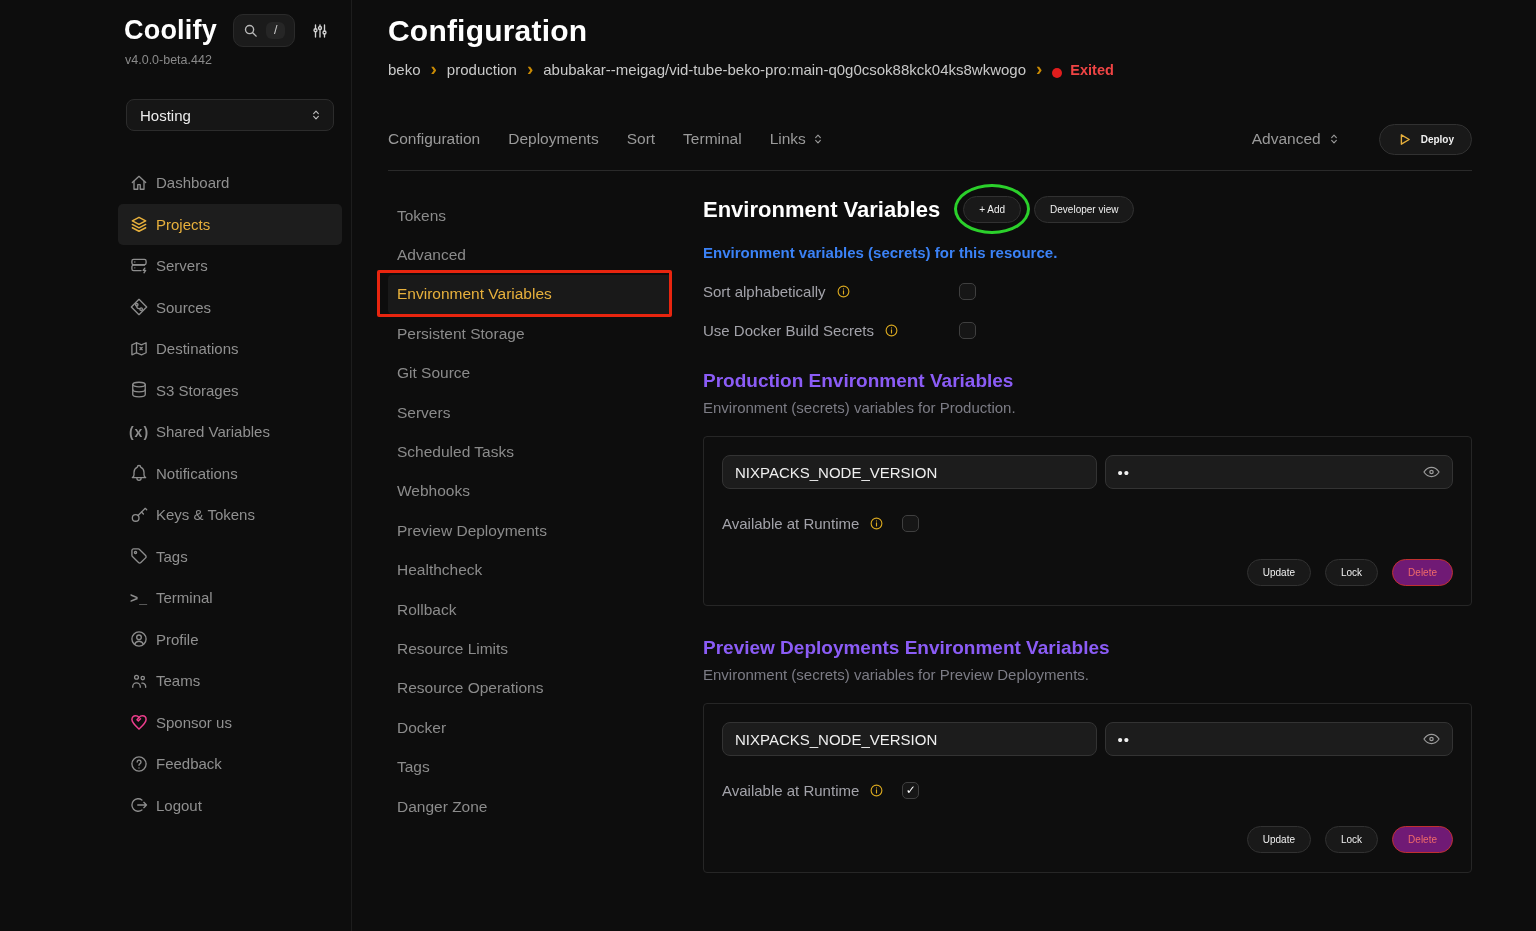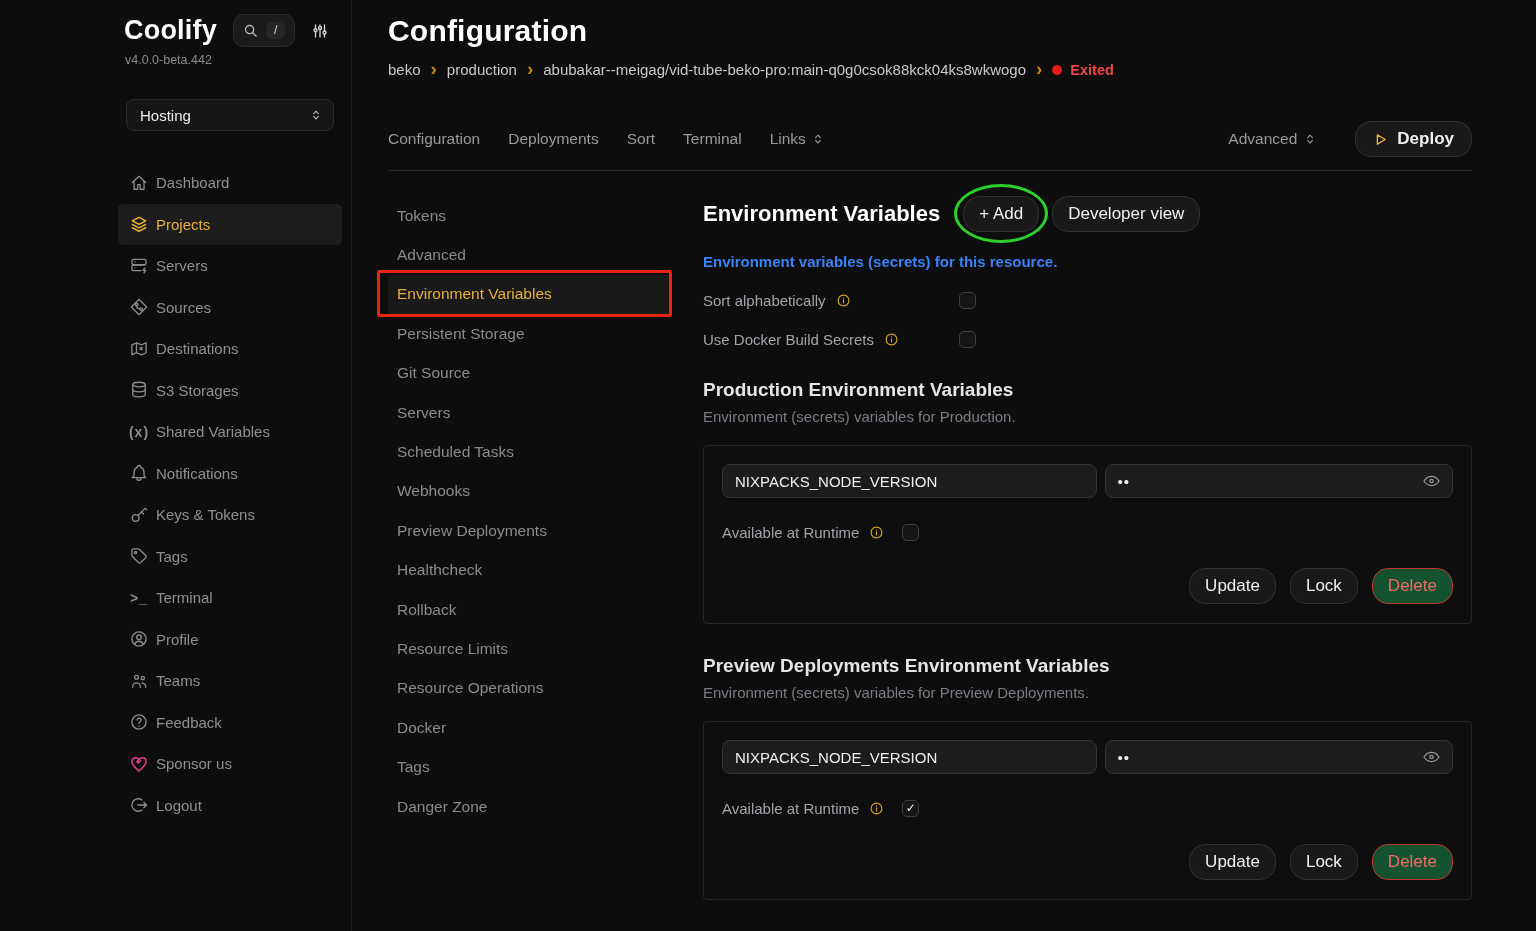--- a/index.html
+++ b/index.html
@@ -53,36 +53,36 @@
   .nav-item .txt-ic { font-size:14px; font-weight:700; letter-spacing:1px; }
   .nav-spacer { flex:1; }
   .nav-item.sponsor .ic { color:#ec3e8c; }
 
   
   .main { flex:1; padding:14px 64px 0 36px; display:flex; flex-direction:column; }
   .page-title { font-size:30px; font-weight:700; color:#fff; letter-spacing:.2px; }
   .breadcrumb { display:flex; align-items:center; gap:10px; margin-top:13px; font-size:15px; color:#c9c9c9; }
   .breadcrumb .sep { color:#c98a04; font-size:19px; font-weight:700; line-height:1; margin-top:-2px; }
   .crumb { cursor:pointer; }
-  .status { display:flex; align-items:center; gap:8px; }
+  .status { display:flex; align-items:flex-end; gap:8px; }
   .status .dot { width:10px; height:10px; border-radius:50%; background:#e11d1d; }
   .status .txt { color:#ef4444; font-weight:700; font-size:14.5px; }
 
   .tabbar {
     margin-top:30px; height:63px; border-bottom:1px solid #2a2a2a;
     display:flex; align-items:center;
   }
   .tabs { display:flex; align-items:center; gap:28px; }
   .tab { color:#9a9a9a; cursor:pointer; background:none; border:none; font-size:15.5px; font-family:inherit; display:flex; align-items:center; gap:5px; }
   .tab .chev { color:#9a9a9a; }
   .tabbar-right { margin-left:auto; display:flex; align-items:center; gap:38px; }
   .advanced { display:flex; align-items:center; gap:6px; color:#9a9a9a; cursor:pointer; font-size:15.5px; }
   .btn {
     background:#191919; border:1px solid #313131; border-radius:16px;
-    color:#f0f0f0; font-size:17px; font-family:inherit;
+    color:#f0f0f0; font-size:10px; font-family:inherit;
     padding:7px 15px; cursor:pointer; display:inline-flex; align-items:center; gap:9px;
   }
   .btn.deploy { font-weight:600; padding:7px 17px; }
 
   
   .content { display:flex; gap:31px; padding-top:25px; flex:1; }
 
   .subnav { width:284px; min-width:284px; position:relative; display:flex; flex-direction:column; }
   .subnav-item {
     height:39.4px; display:flex; align-items:center; padding-left:9px;
@@ -108,21 +108,21 @@
   .toggle-row { display:grid; grid-template-columns:256px auto; align-items:center; margin-top:21px; height:18px; }
   .toggle-label { display:flex; align-items:center; gap:10px; color:#a3a3aa; font-size:15px; }
   .info-ic { color:#d9a81f; }
   .checkbox {
     width:17px; height:17px; border-radius:5px;
     background:#161616; border:1px solid #3f3f3f; cursor:pointer;
     display:flex; align-items:center; justify-content:center;
   }
   .checkbox.checked::after { content:"✓"; color:#fff; font-size:12px; font-weight:700; line-height:1; }
 
-  .section-title { font-size:19px; font-weight:700; color:#e5e5e5; margin-top:31px; }
+  .section-title { font-size:19px; font-weight:700; color:#8b5cf6; margin-top:31px; }
   .section-desc { color:#7c7c85; margin-top:7px; font-size:15px; }
 
   .env-card {
     margin-top:20px; border:1px solid #262626; border-radius:4px;
     padding:18px 18px 19px; background:#0e0e0e;
   }
   .inputs-row { display:flex; gap:8px; }
   .text-input {
     flex:1; height:34px; background:#1c1c1c; border:1px solid #333333;
     border-radius:8px; color:#efefef; font-size:15px; font-family:inherit;
@@ -130,21 +130,21 @@
   }
   .pw-wrap { flex:1; position:relative; display:flex; }
   .pw-wrap .text-input { letter-spacing:1px; font-size:15px; padding-right:40px; }
   .eye-btn {
     position:absolute; right:10px; top:50%; transform:translateY(-50%);
     background:none; border:none; color:#9a9a9a; cursor:pointer; padding:2px;
   }
   .runtime-row { display:flex; align-items:center; gap:18px; margin-top:25px; height:18px; }
   .runtime-row .toggle-label { gap:10px; }
   .card-actions { display:flex; justify-content:flex-end; gap:14px; margin-top:27px; }
-  .btn.danger { background:#14532d; border-color:#c03030; color:#f06a6a; }
+  .btn.danger { background:#701a75; border-color:#c03030; color:#f06a6a; }
 </style>
 </head>
 <body>
 
 <aside class="sidebar">
   <div class="logo-row">
     <div class="logo">Coolify</div>
     <button class="search-btn">
       <span>
         <svg width="15" height="15" viewBox="0 0 24 24" fill="none" stroke="currentColor" stroke-width="2.2" stroke-linecap="round">
@@ -295,38 +295,38 @@
             <path d="M4.5 19.5v-.8a4.5 4.5 0 019 0v.8"></path>
             <circle cx="16.5" cy="8.5" r="2"></circle>
             <path d="M15.5 14.6a4 4 0 014.5 4v.9"></path>
           </svg>
         </span>
       <span>Teams</span>
     </button>
 
     <div class="nav-spacer"></div>
 
+    <button class="nav-item sponsor">
+      <span class="ic">
+          <svg width="20" height="20" viewBox="0 0 24 24" fill="none" stroke="currentColor" stroke-width="1.8" stroke-linecap="round" stroke-linejoin="round">
+            <path d="M12 20.5C7.2 16.2 3.5 13 3.5 9.1 3.5 6.4 5.4 4.5 7.9 4.5c1.6 0 3 .7 4.1 2.1C13.1 5.2 14.5 4.5 16.1 4.5c2.5 0 4.4 1.9 4.4 4.6 0 3.9-3.7 7.1-8.5 11.4z"></path>
+            <path d="M12 6.6L9.6 9.2l1.6 1.6 2.6-2.6"></path>
+          </svg>
+        </span>
+      <span>Sponsor us</span>
+    </button>
     <button class="nav-item">
       <span class="ic">
           <svg width="20" height="20" viewBox="0 0 24 24" fill="none" stroke="currentColor" stroke-width="1.6" stroke-linecap="round" stroke-linejoin="round">
             <circle cx="12" cy="12" r="8.5"></circle>
             <path d="M9.8 9.6a2.3 2.3 0 113.6 1.9c-.9.6-1.4 1.1-1.4 2"></path>
             <path d="M12 16.8h.01"></path>
           </svg>
         </span>
       <span>Feedback</span>
-    </button>
-    <button class="nav-item sponsor">
-      <span class="ic">
-          <svg width="20" height="20" viewBox="0 0 24 24" fill="none" stroke="currentColor" stroke-width="1.8" stroke-linecap="round" stroke-linejoin="round">
-            <path d="M12 20.5C7.2 16.2 3.5 13 3.5 9.1 3.5 6.4 5.4 4.5 7.9 4.5c1.6 0 3 .7 4.1 2.1C13.1 5.2 14.5 4.5 16.1 4.5c2.5 0 4.4 1.9 4.4 4.6 0 3.9-3.7 7.1-8.5 11.4z"></path>
-            <path d="M12 6.6L9.6 9.2l1.6 1.6 2.6-2.6"></path>
-          </svg>
-        </span>
-      <span>Sponsor us</span>
     </button>
     <button class="nav-item">
       <span class="ic">
           <svg width="20" height="20" viewBox="0 0 24 24" fill="none" stroke="currentColor" stroke-width="1.6" stroke-linecap="round" stroke-linejoin="round">
             <path d="M15.5 6A7.5 7.5 0 1015.5 18"></path>
             <path d="M10.5 12H21m-3.2-3.2L21 12l-3.2 3.2"></path>
           </svg>
         </span>
       <span>Logout</span>
     </button>

